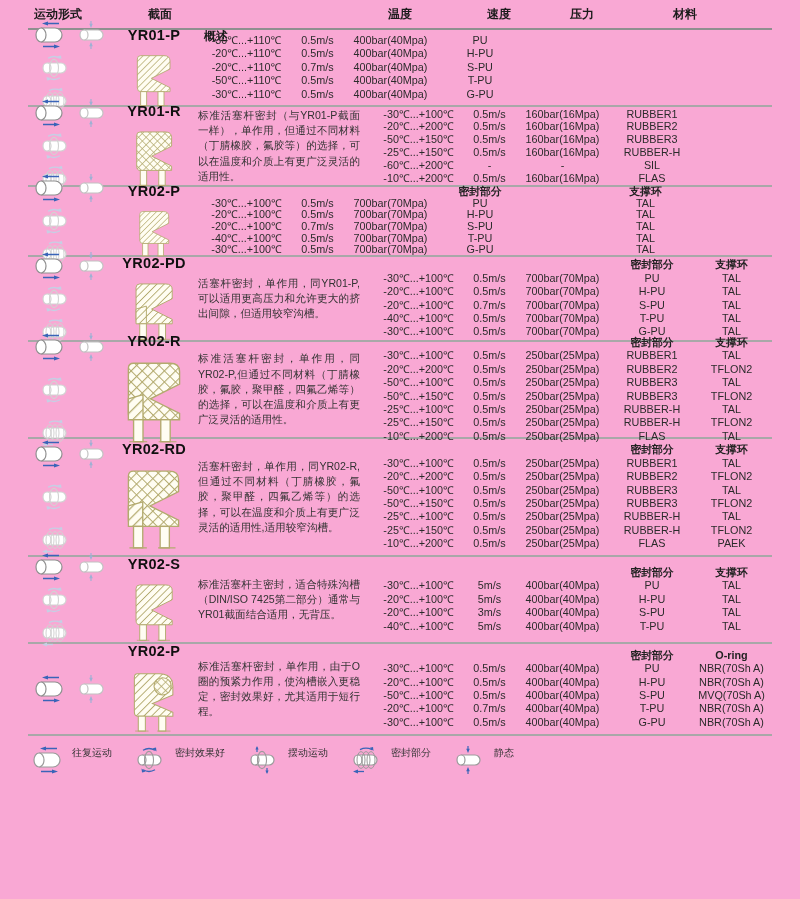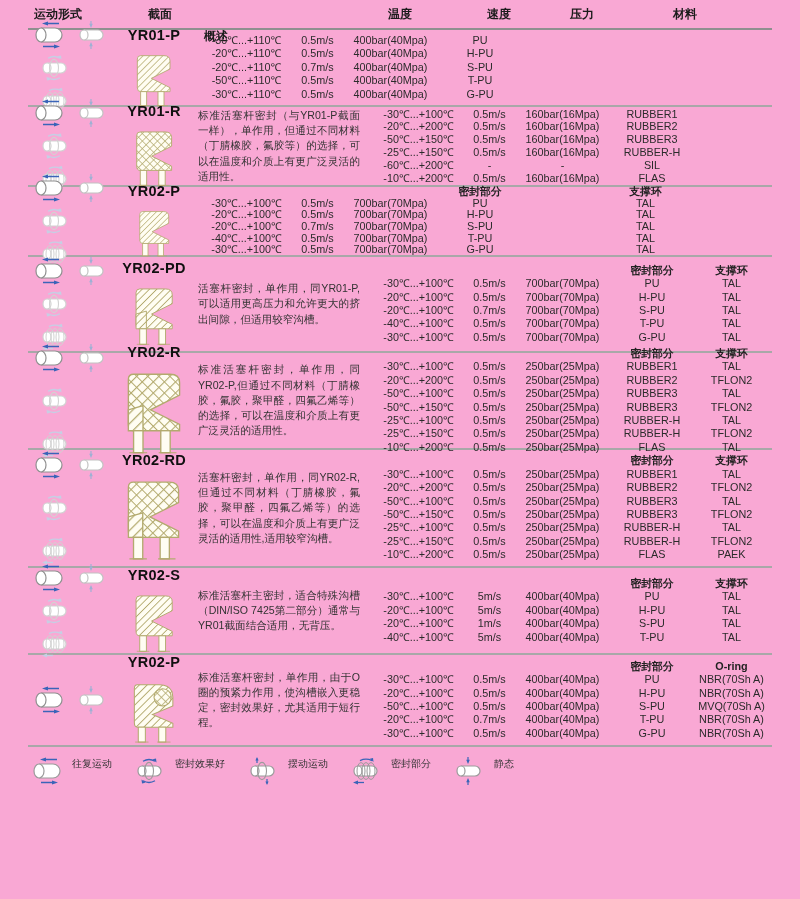--- a/index.html
+++ b/index.html
@@ -11,21 +11,21 @@
   .th-motion{width:82px;padding-left:6px;}
   .th-section{width:88px;text-align:center;}
   .th-overview{width:172px;margin-top:44px;}
   .th-specs{flex:1;display:grid;grid-template-columns:97px 45px 101px 78px 1fr;gap:12px;}
   .th-temp{padding-left:12px;}
   .th-speed{padding-left:2px;}
   .th-press{padding-left:28px;}
   .th-mat{padding-left:18px;}
   
   .row{display:flex;border-bottom:2px solid #a8a8a8;box-sizing:border-box;}
-  .r1{height:77px}.r2{height:80px}.r3{height:70px}.r4{height:96px}
+  .r1{height:77px}.r2{height:80px}.r3{height:70px}.r4{height:85px}
   .r5{height:97px}.r6{height:118px}.r7{height:87px}.r8{height:92px}
   .c-motion{width:82px;display:flex;flex-direction:column;justify-content:center;gap:5px;padding-left:2px;box-sizing:border-box;}
   .r5 .c-motion,.r6 .c-motion{gap:15px;}
   .mi-top{display:flex;gap:5px;align-items:center;}
   .mi-sub{margin-left:6px;}
   .micon-wrap{display:inline-block;line-height:0;}
   .c-section{width:88px;display:flex;flex-direction:column;align-items:center;justify-content:center;box-sizing:border-box;gap:8px;}
   .model{font-weight:bold;font-size:14.5px;letter-spacing:.3px;color:#101010;margin-bottom:2px;white-space:nowrap;}
   .profile{line-height:0;}
   .c-overview{width:172px;box-sizing:border-box;padding-right:10px;display:flex;align-items:center;}
@@ -751,21 +751,21 @@
             </div>
             <div class="sline">
               <span class="s-temp">-20℃...+100℃</span>
               <span class="s-speed">5m/s</span>
               <span class="s-press">400bar(40Mpa)</span>
               <span class="s-m1">H-PU</span>
               <span class="s-m2">TAL</span>
             </div>
             <div class="sline">
               <span class="s-temp">-20℃...+100℃</span>
-              <span class="s-speed">1m/s</span>
+              <span class="s-speed">3m/s</span>
               <span class="s-press">400bar(40Mpa)</span>
               <span class="s-m1">S-PU</span>
               <span class="s-m2">TAL</span>
             </div>
             <div class="sline">
               <span class="s-temp">-40℃...+100℃</span>
               <span class="s-speed">5m/s</span>
               <span class="s-press">400bar(40Mpa)</span>
               <span class="s-m1">T-PU</span>
               <span class="s-m2">TAL</span>

